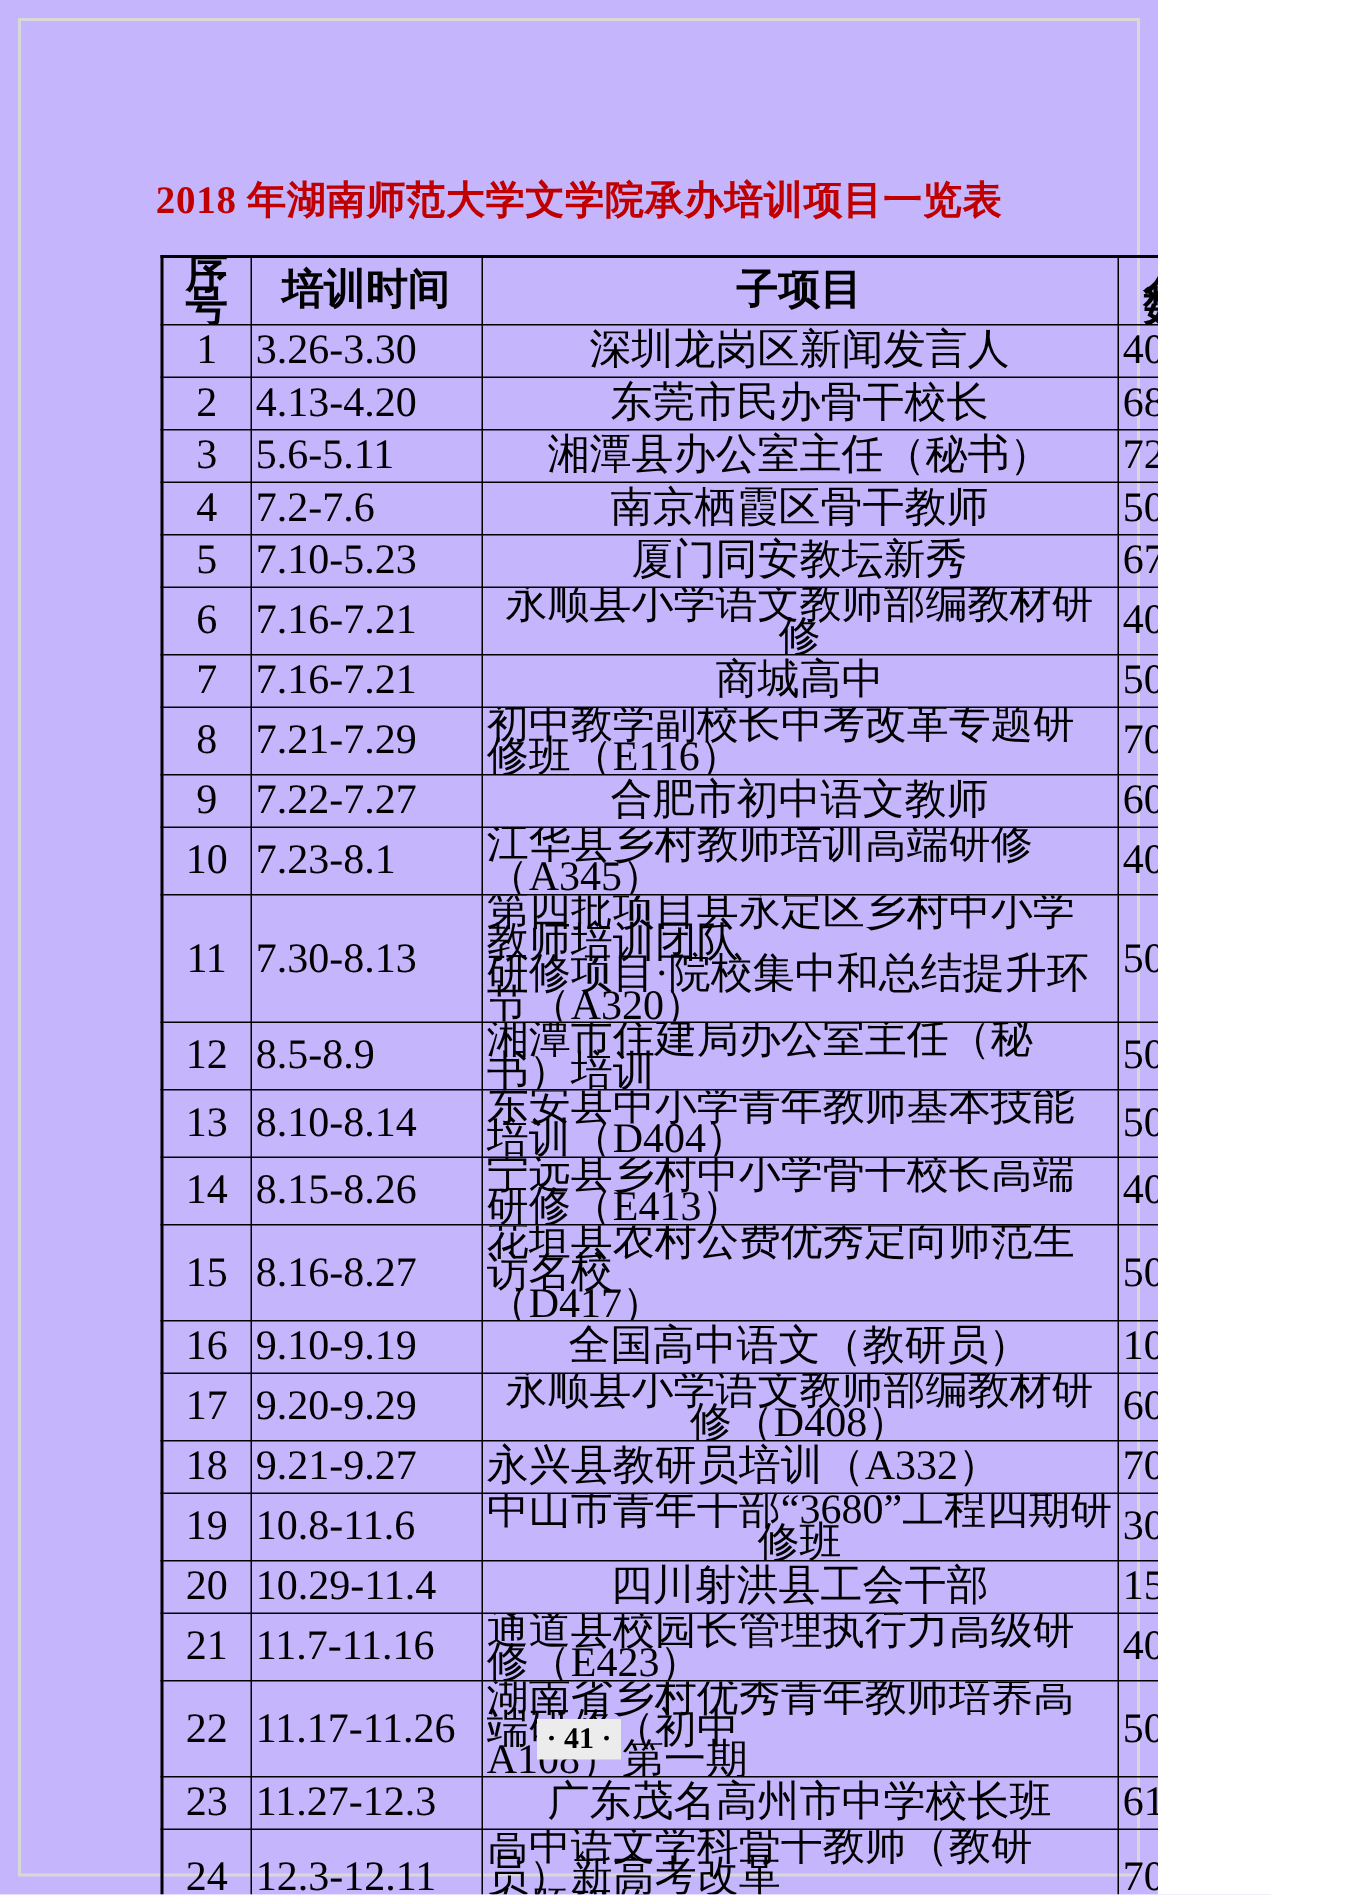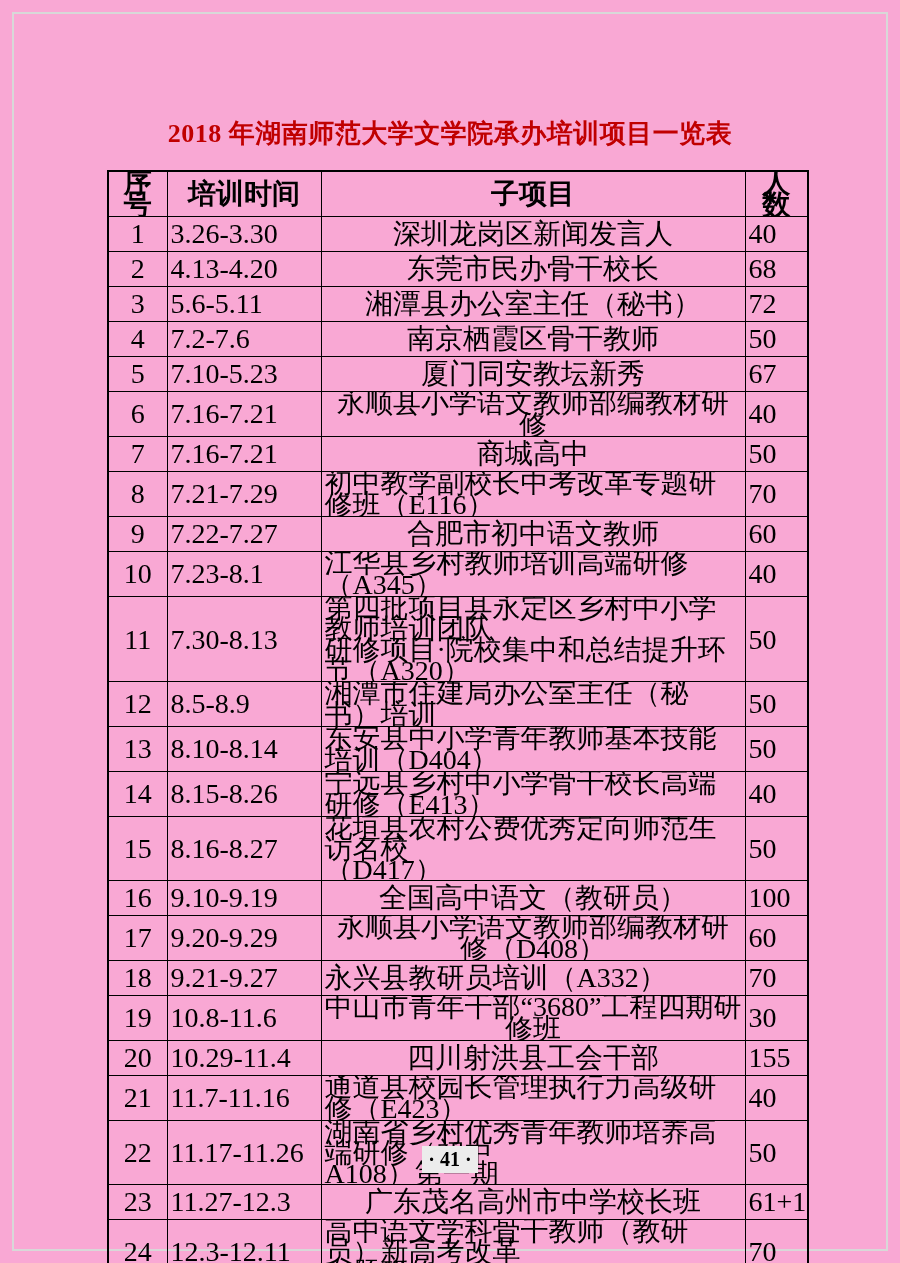--- a/index.html
+++ b/index.html
@@ -2,23 +2,23 @@
 <html><head>
 <meta charset="utf-8">
 <style>
   html, body {
     margin: 0;
     padding: 0;
     background: #ffffff;
   }
   .page {
     position: relative;
-    width: 900px;
+    width: 772px;
     height: 1263px;
-    background: #f9a8d4;
+    background: #c4b5fd;
     font-family: "Liberation Serif", "DejaVu Serif", serif;
     color: #000000;
     overflow: hidden;
   }
   .frame {
     position: absolute;
     left: 12px;
     top: 12px;
     right: 12px;
     bottom: 12px;

